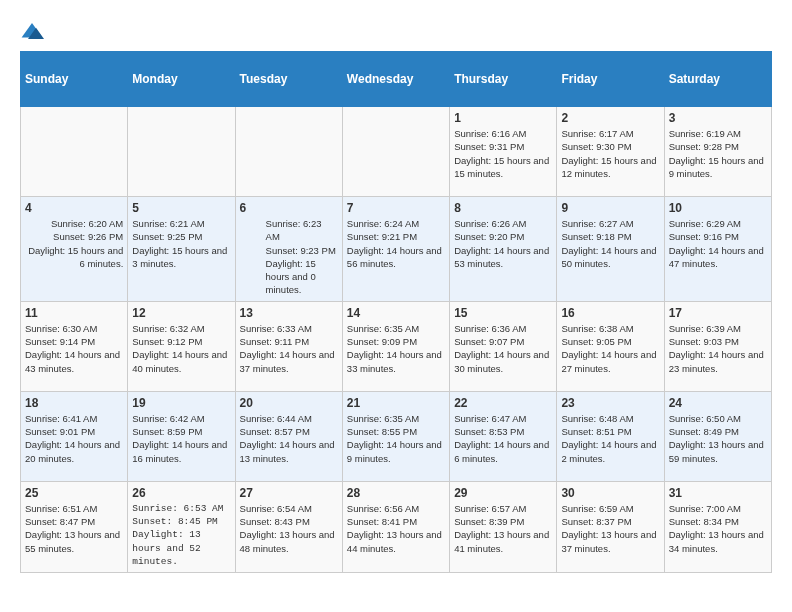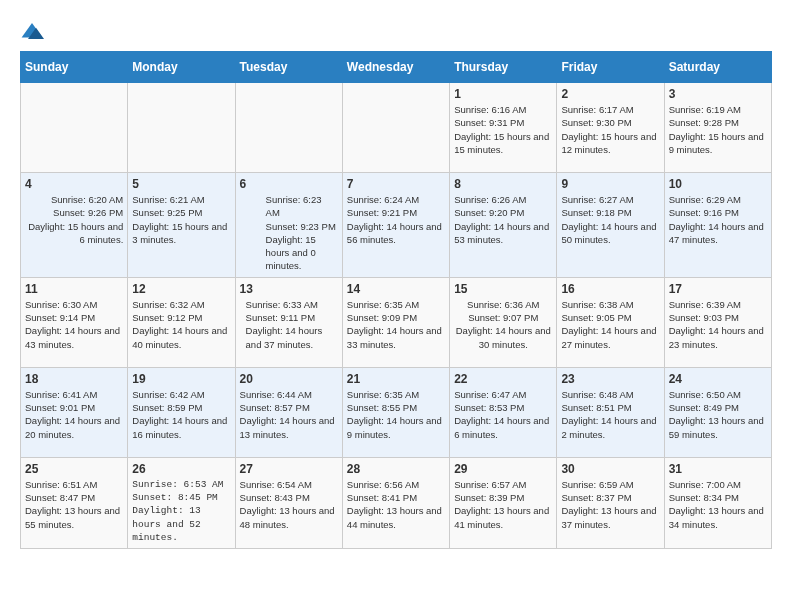--- a/index.html
+++ b/index.html
@@ -40,21 +40,21 @@
     table {
       width: 100%;
       border-collapse: collapse;
       table-layout: fixed;
     }
     thead tr th {
       background-color: #2a7fc1;
       color: #fff;
       font-size: 12px;
       font-weight: bold;
-      padding: 8px 4px;
+      padding: 20px 4px;
       text-align: left;
       border: 1px solid #2a7fc1;
     }
     tbody tr td {
       border: 1px solid #ccc;
       vertical-align: top;
       padding: 4px;
       font-size: 10px;
       color: #333;
       min-height: 80px;
@@ -186,33 +186,33 @@
 Daylight: 14 hours and 43 minutes.</div>
         </td>
         <td>
           <div class="day-number">12</div>
           <div class="day-info" style="white-space: pre-line;">Sunrise: 6:32 AM
 Sunset: 9:12 PM
 Daylight: 14 hours and 40 minutes.</div>
         </td>
         <td>
           <div class="day-number">13</div>
-          <div class="day-info" style="white-space: pre-line; margin-left: 6px;">Sunrise: 6:33 AM
+          <div class="day-info" style="white-space: pre-line;">Sunrise: 6:33 AM
 Sunset: 9:11 PM
 Daylight: 14 hours and 37 minutes.</div>
         </td>
         <td>
           <div class="day-number">14</div>
           <div class="day-info" style="white-space: pre-line;">Sunrise: 6:35 AM
 Sunset: 9:09 PM
 Daylight: 14 hours and 33 minutes.</div>
         </td>
         <td>
           <div class="day-number">15</div>
-          <div class="day-info" style="white-space: pre-line; text-align: center;">Sunrise: 6:36 AM
+          <div class="day-info" style="white-space: pre-line;">Sunrise: 6:36 AM
 Sunset: 9:07 PM
 Daylight: 14 hours and 30 minutes.</div>
         </td>
         <td>
           <div class="day-number">16</div>
           <div class="day-info" style="white-space: pre-line;">Sunrise: 6:38 AM
 Sunset: 9:05 PM
 Daylight: 14 hours and 27 minutes.</div>
         </td>
         <td>

